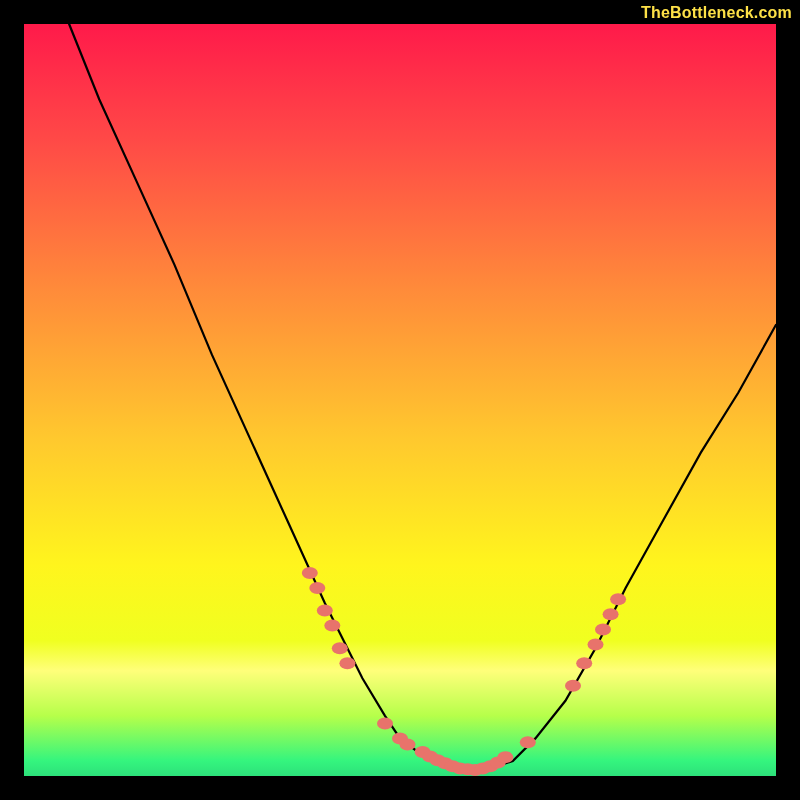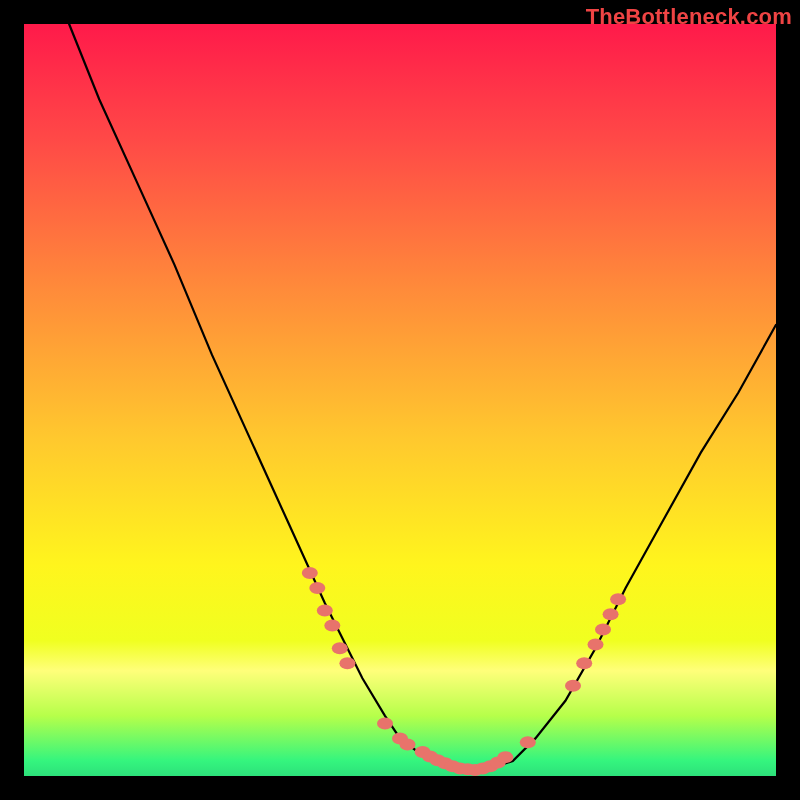--- a/index.html
+++ b/index.html
@@ -36,22 +36,22 @@
       #ffff7a 86%,
       #b6ff4a 92%,
       #34f57e 98%,
       #2de07a 100%
     );
   }
   .watermark {
     position: absolute;
     top: 4px;
     right: 8px;
-    color: #ef4444;
-    font-size: 22px;
+    color: #fde047;
+    font-size: 16px;
     font-weight: 600;
     letter-spacing: 0.2px;
     user-select: none;
   }
   svg.curve {
     position: absolute;
     left: 0;
     top: 0;
     width: 100%;
     height: 100%;

